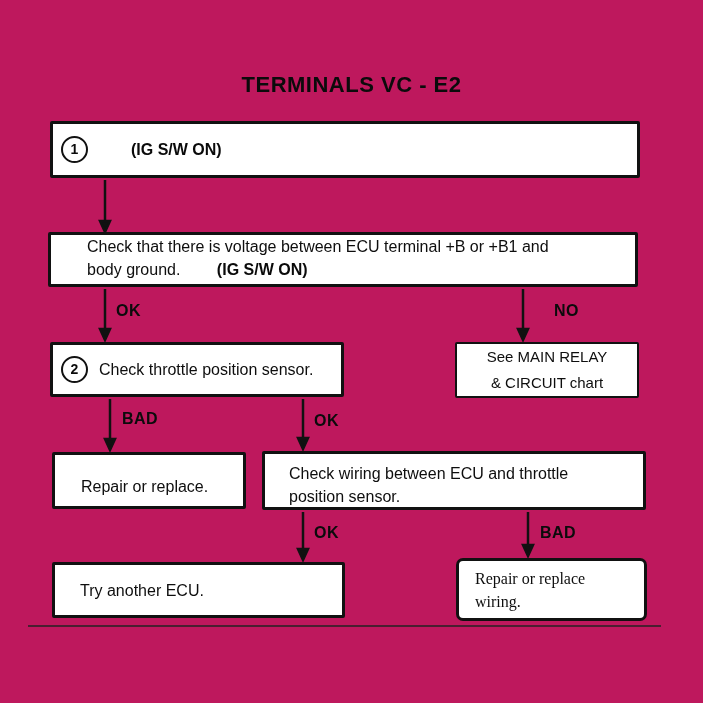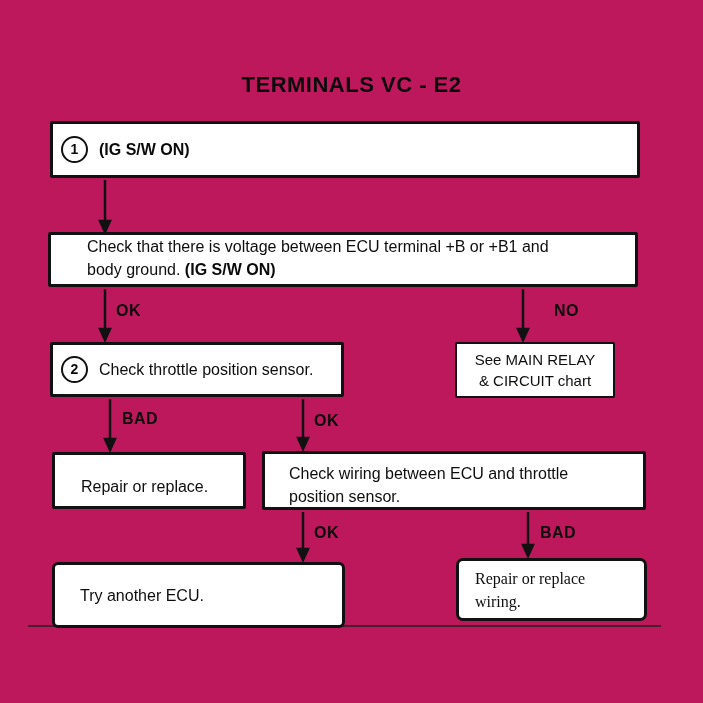--- a/index.html
+++ b/index.html
@@ -54,39 +54,39 @@
     border: 2px solid #111111;
     border-radius: 50%;
     display: inline-flex;
     align-items: center;
     justify-content: center;
     font-size: 14px;
     font-weight: 700;
     margin-right: 11px;
     color: #0b0b0b;
   }
-  .ig { font-weight: 700; color: #0a0a0a; }
+  .ig { font-weight: 700; color: #0a0a0a; margin-left: 32px; }
   .ig.block { display: block; }
   .prewrap { white-space: pre-line; }
   .edge-label {
     position: absolute;
     font-size: 16px;
     font-weight: 700;
     letter-spacing: 0.5px;
     color: #0b0b0b;
     z-index: 2;
   }
   
   #box-step1        { left: 50px;  top: 121px; width: 590px; height: 57px; padding: 4px 12px 4px 8px; }
   #box-check-volt   { left: 48px;  top: 232px; width: 590px; height: 55px; padding: 0 10px 4px 36px; }
   #box-step2        { left: 50px;  top: 342px; width: 294px; height: 55px; padding: 4px 8px 4px 8px; }
-  #box-main-relay   { left: 455px; top: 342px; width: 160px; height: 56px; padding: 4px 17px; border-width: 2px; justify-content: center; text-align: center; font-size: 15px; line-height: 21px; }
+  #box-main-relay   { left: 455px; top: 342px; width: 184px; height: 56px; padding: 4px 17px; border-width: 2px; justify-content: center; text-align: center; font-size: 15px; line-height: 26px; }
   #box-repair       { left: 52px;  top: 452px; width: 194px; height: 57px; padding: 16px 8px 4px 26px; }
   #box-check-wiring { left: 262px; top: 451px; width: 384px; height: 59px; padding: 12px 10px 4px 24px; }
-  #box-try-ecu      { left: 52px;  top: 562px; width: 293px; height: 66px; padding: 4px 8px 4px 25px; border-radius: 6px; }
+  #box-try-ecu      { left: 52px;  top: 562px; width: 293px; height: 56px; padding: 4px 8px 4px 25px; }
   #box-repair-wire  { left: 456px; top: 558px; width: 191px; height: 63px; padding: 4px 8px 4px 16px; border-radius: 7px; font-family: Liberation Serif, serif; }
   #box-check-volt .btext { max-width: 500px; }
   #box-check-wiring .btext { max-width: 322px; }
 </style>
 </head>
 <body>
 
 <div id="canvas">
 
   <svg id="wires" viewBox="0 0 703 703" xmlns="http://www.w3.org/2000/svg">

